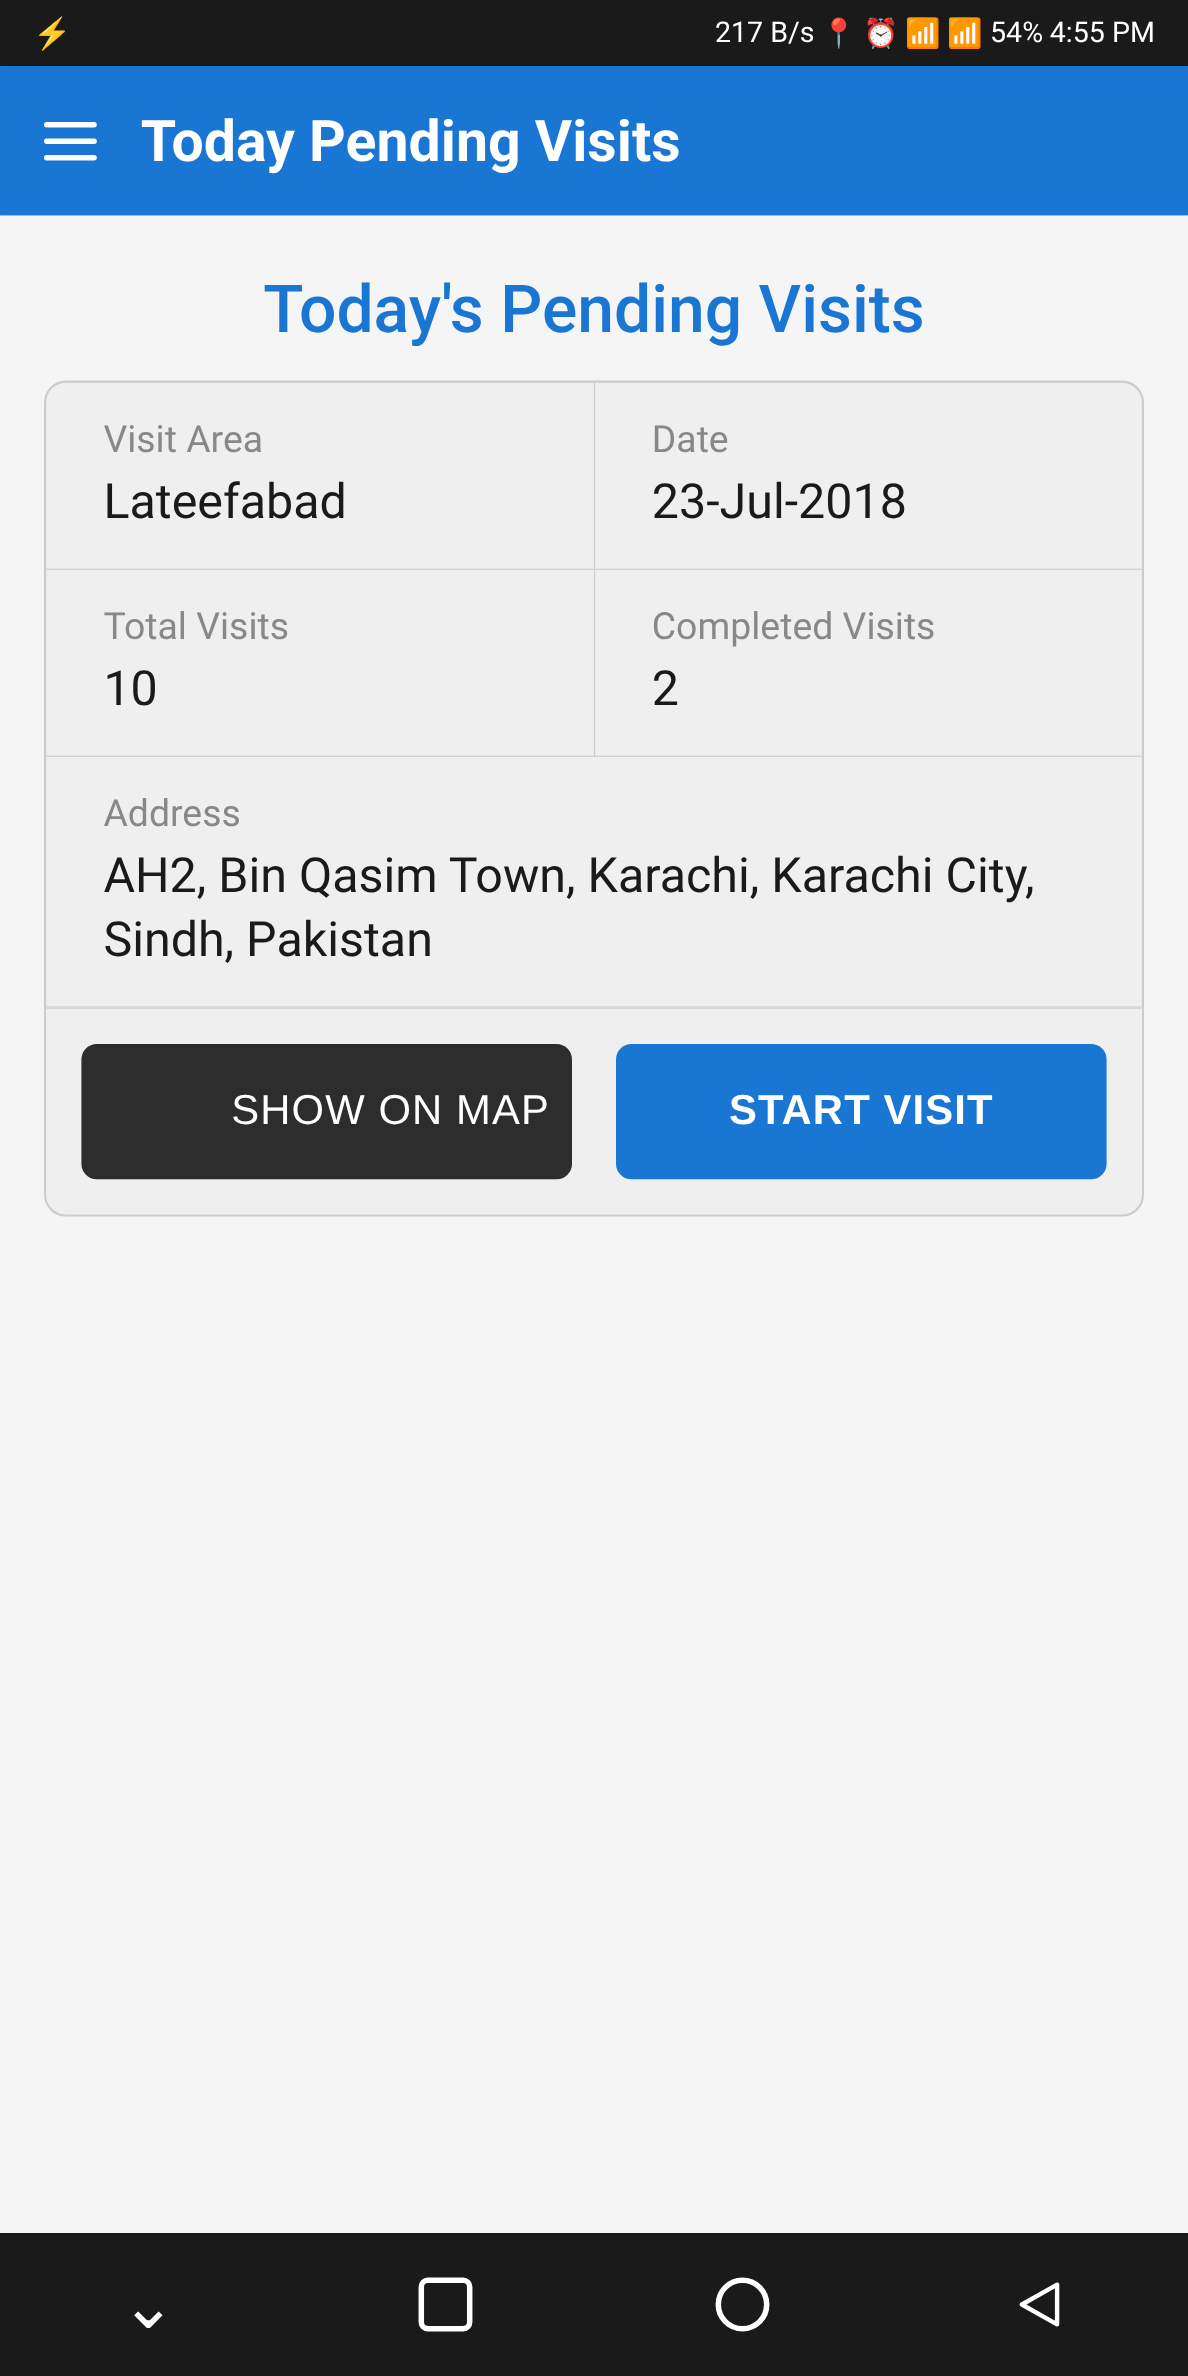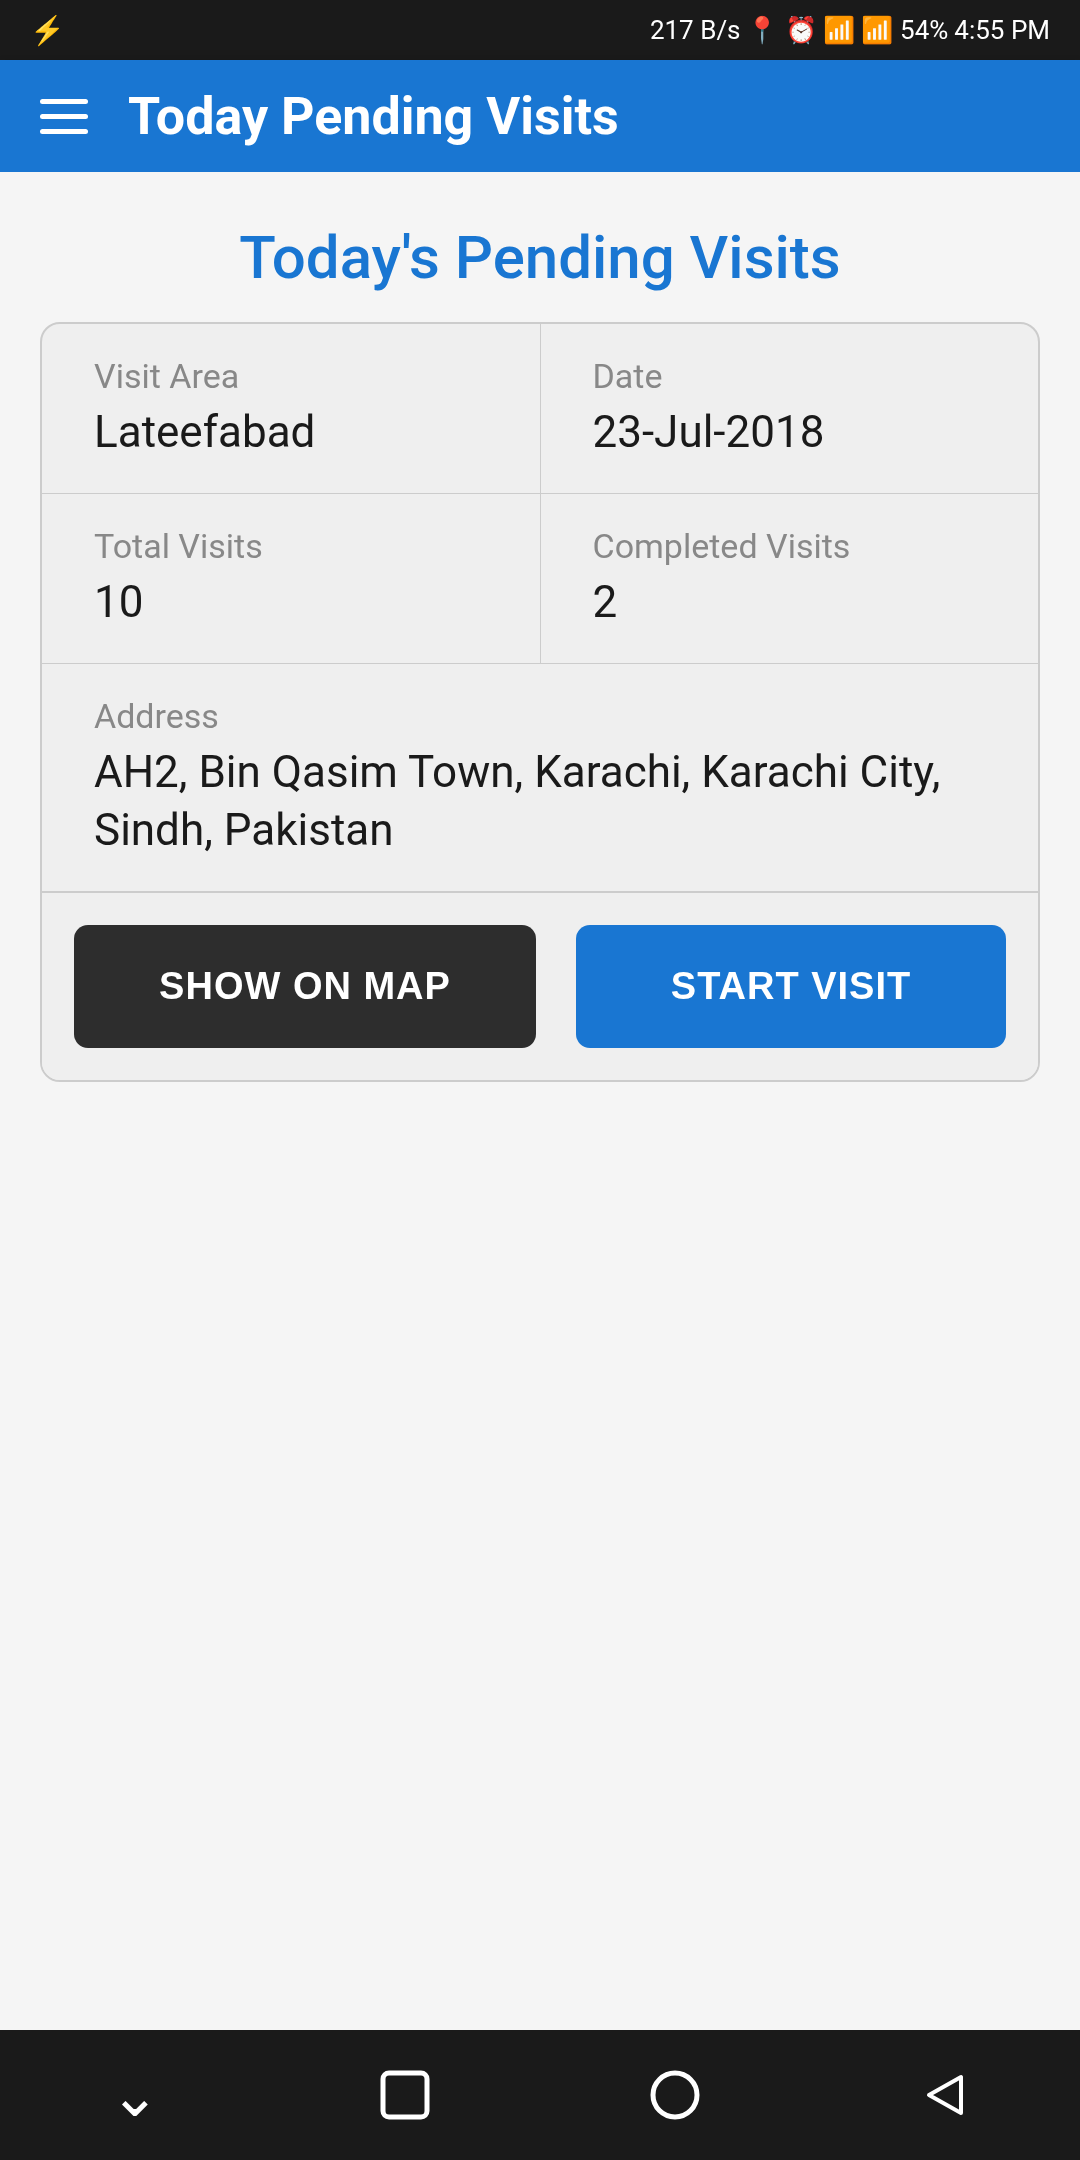--- a/index.html
+++ b/index.html
@@ -40,21 +40,21 @@
 
     .status-icons {
       display: flex;
       align-items: center;
       gap: 6px;
     }
 
     
     .app-bar {
       background: #1976d2;
-      height: 112px;
+      height: 136px;
       display: flex;
       align-items: center;
       padding: 0 40px;
       gap: 40px;
       flex-shrink: 0;
       box-shadow: 0 4px 8px rgba(0,0,0,0.3);
     }
 
     .hamburger-icon {
       display: flex;
@@ -151,35 +151,36 @@
       border-top: 1.5px solid #cccccc;
     }
 
     .btn-show-map {
       flex: 1;
       background: #2d2d2d;
       color: #ffffff;
       border: none;
       border-radius: 14px;
       font-size: 38px;
-      font-weight: 700;
+      font-weight: 400;
       padding: 40px 20px;
       cursor: pointer;
       letter-spacing: 1px;
+      text-align: right;
     }
 
     .btn-start-visit {
       flex: 1;
       background: #1976d2;
       color: #ffffff;
       border: none;
       border-radius: 14px;
       font-size: 38px;
       font-weight: 700;
-      padding: 40px 4px;
+      padding: 40px 20px;
       cursor: pointer;
       letter-spacing: 1px;
       margin-left: 16px;
     }
 
     
     .nav-bar {
       background: #1a1a1a;
       height: 130px;
       display: flex;

